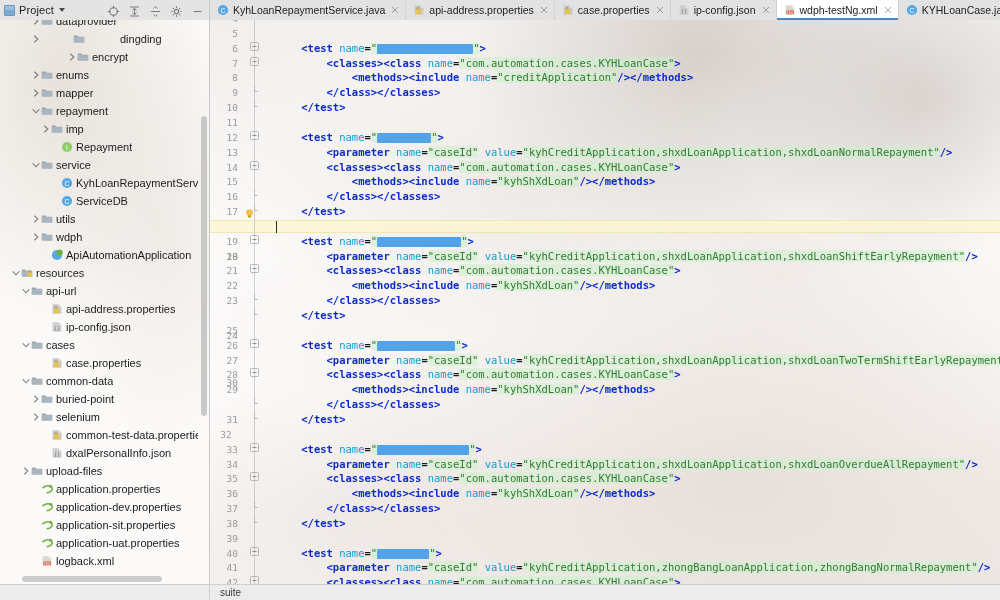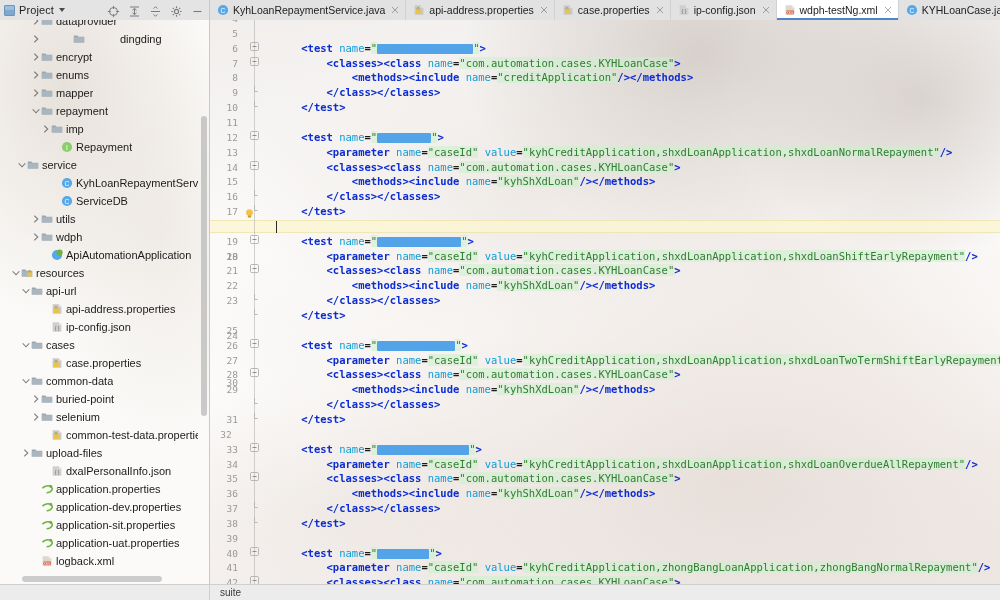--- a/index.html
+++ b/index.html
@@ -309,21 +309,21 @@
               <svg viewBox="0 0 8 8" width="8" height="8">
                 <path d="M2.6 1l3.2 3-3.2 3" fill="none" stroke="#3c3c3c" stroke-width="1.1" stroke-linecap="round"></path>
               </svg>
             </span>
             <svg viewBox="0 0 12 12" class="ficon">
               <path d="M.8 2.6h3.6l1 1.1h5.8v5.9H.8z" fill="#9aa7b0"></path>
               <path d="M.8 4.2h10.4v5.4H.8z" fill="#aab6bf"></path>
             </svg>
             <span class="rlabel">dingding</span>
           </div>
-          <div class="row" style="padding-left: 30px;">
+          <div class="row" style="padding-left: 30px; margin-left: 36px;">
             <span class="arrow">
               <svg viewBox="0 0 8 8" width="8" height="8">
                 <path d="M2.6 1l3.2 3-3.2 3" fill="none" stroke="#3c3c3c" stroke-width="1.1" stroke-linecap="round"></path>
               </svg>
             </span>
             <svg viewBox="0 0 12 12" class="ficon">
               <path d="M.8 2.6h3.6l1 1.1h5.8v5.9H.8z" fill="#9aa7b0"></path>
               <path d="M.8 4.2h10.4v5.4H.8z" fill="#aab6bf"></path>
             </svg>
             <span class="rlabel">encrypt</span>
@@ -377,21 +377,21 @@
             <span class="rlabel">imp</span>
           </div>
           <div class="row" style="padding-left: 50px;">
             <span class="arrow"></span>
             <svg viewBox="0 0 12 12" class="ficon">
               <circle cx="6" cy="6" r="5.1" fill="#8bcf6d"></circle>
               <text x="6" y="8.6" font-size="6.6" text-anchor="middle" fill="#fff" font-family="Liberation Sans">I</text>
             </svg>
             <span class="rlabel">Repayment</span>
           </div>
-          <div class="row" style="padding-left: 16px;">
+          <div class="row" style="padding-left: 30px;">
             <span class="arrow">
               <svg viewBox="0 0 8 8" width="8" height="8">
                 <path d="M1 2.6l3 3.2 3-3.2" fill="none" stroke="#3c3c3c" stroke-width="1.1" stroke-linecap="round"></path>
               </svg>
             </span>
             <svg viewBox="0 0 12 12" class="ficon">
               <path d="M.8 2.6h3.6l1 1.1h5.8v5.9H.8z" fill="#9aa7b0"></path>
               <path d="M.8 4.2h10.4v5.4H.8z" fill="#aab6bf"></path>
             </svg>
             <span class="rlabel">service</span>
@@ -550,40 +550,40 @@
           <div class="row" style="padding-left: 40px;">
             <span class="arrow"></span>
             <svg viewBox="0 0 12 12" class="ficon">
               <path d="M1.6 1.2h6.2l2.6 2.6v7H1.6z" fill="#c9c9c9"></path>
               <path d="M7.8 1.2l2.6 2.6H7.8z" fill="#e6e6e6"></path>
               <path d="M3 5.4h5.2v4.6H3z" fill="#e8c44a"></path>
               <path d="M4 5.4v-.9a1 1 0 0 1 2 0v.9" fill="none" stroke="#a8811a" stroke-width=".7"></path>
             </svg>
             <span class="rlabel">common-test-data.propertie</span>
           </div>
-          <div class="row" style="padding-left: 20px;">
-            <span class="arrow">
-              <svg viewBox="0 0 8 8" width="8" height="8">
-                <path d="M2.6 1l3.2 3-3.2 3" fill="none" stroke="#3c3c3c" stroke-width="1.1" stroke-linecap="round"></path>
-              </svg>
-            </span>
-            <svg viewBox="0 0 12 12" class="ficon">
-              <path d="M.8 2.6h3.6l1 1.1h5.8v5.9H.8z" fill="#9aa7b0"></path>
-              <path d="M.8 4.2h10.4v5.4H.8z" fill="#aab6bf"></path>
-            </svg>
-            <span class="rlabel">upload-files</span>
-          </div>
           <div class="row" style="padding-left: 40px;">
             <span class="arrow"></span>
             <svg viewBox="0 0 12 12" class="ficon">
               <path d="M1.6 1.2h6.2l2.6 2.6v7H1.6z" fill="#cfcfcf"></path>
               <path d="M7.8 1.2l2.6 2.6H7.8z" fill="#eaeaea"></path>
               <text x="6" y="9" font-size="5" text-anchor="middle" fill="#6a6a6a" font-family="Liberation Sans">{ }</text>
             </svg>
             <span class="rlabel">dxalPersonalInfo.json</span>
+          </div>
+          <div class="row" style="padding-left: 20px;">
+            <span class="arrow">
+              <svg viewBox="0 0 8 8" width="8" height="8">
+                <path d="M2.6 1l3.2 3-3.2 3" fill="none" stroke="#3c3c3c" stroke-width="1.1" stroke-linecap="round"></path>
+              </svg>
+            </span>
+            <svg viewBox="0 0 12 12" class="ficon">
+              <path d="M.8 2.6h3.6l1 1.1h5.8v5.9H.8z" fill="#9aa7b0"></path>
+              <path d="M.8 4.2h10.4v5.4H.8z" fill="#aab6bf"></path>
+            </svg>
+            <span class="rlabel">upload-files</span>
           </div>
           <div class="row" style="padding-left: 30px;">
             <span class="arrow"></span>
             <svg viewBox="0 0 12 12" class="ficon">
               <path d="M1.4 5.2c2.2-2.6 6.2-3 8.6-1.4 1.2.8 1.5 2.2.8 3.4-.9 1.6-3 2.6-5.2 2.6" fill="none" stroke="#6db33f" stroke-width="1.5"></path>
               <circle cx="9.7" cy="3.2" r="1.5" fill="#6db33f"></circle>
             </svg>
             <span class="rlabel">application.properties</span>
           </div>
           <div class="row" style="padding-left: 30px;">

